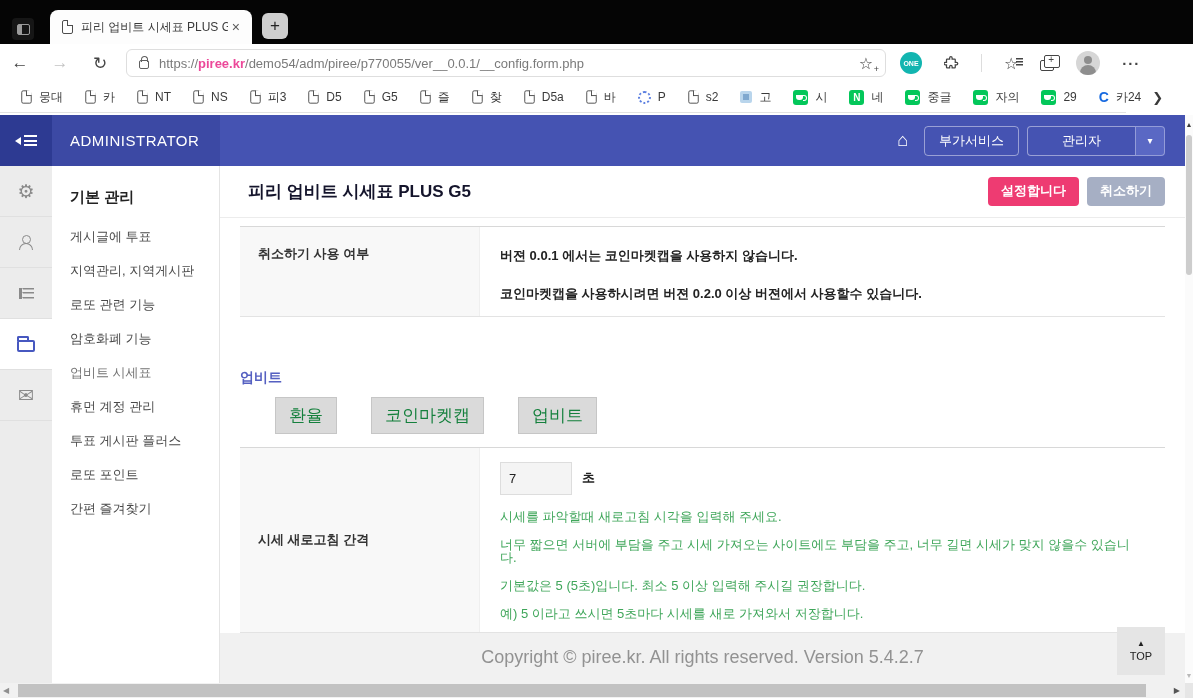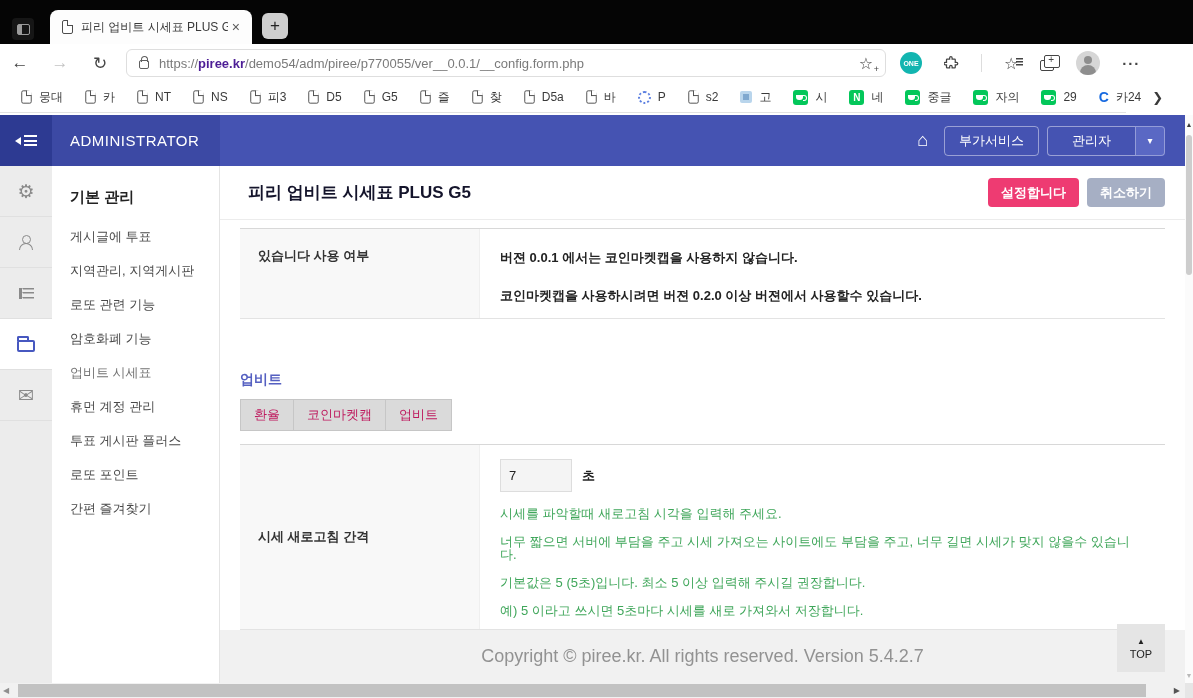--- a/index.html
+++ b/index.html
@@ -21,21 +21,21 @@
   .page-ico::before { content:""; position:absolute; right:-1px; top:-1px; width:5px; height:5px; background:inherit; border-left:1.5px solid #4d4d4d; border-bottom:1.5px solid #4d4d4d; }
 
   
   .addressbar { position:absolute; left:0; top:44px; width:1193px; height:38px; background:#fff; display:flex; align-items:center; }
   .nav-glyph { font-size:17px; color:#454545; width:40px; text-align:center; }
   .nav-glyph.dim { color:#c3c3c3; }
   .urlfield { margin-left:6px; width:760px; height:28px; border:1px solid #dedede; border-radius:6px; background:#fff; display:flex; align-items:center; padding:0 6px 0 12px; }
   .lock { width:10px; height:9px; border:1.5px solid #5f5f5f; border-radius:2px; position:relative; margin-top:3px; flex:none; }
   .lock::before { content:""; position:absolute; left:1px; top:-5px; width:5px; height:5px; border:1.5px solid #5f5f5f; border-bottom:none; border-radius:4px 4px 0 0; }
   .url { margin-left:10px; font-size:13px; color:#7a7a7a; white-space:nowrap; }
-  .url b { color:#4c1d95; font-weight:bold; }
+  .url b { color:#ec4899; font-weight:bold; }
   .fld-spacer { flex:1; }
   .star-add { position:relative; font-size:16px; color:#444; padding:0 6px; }
   .star-add::after { content:"+"; position:absolute; right:0; bottom:-1px; font-size:9px; color:#444; }
   .bar-icons { display:flex; align-items:center; margin-left:14px; gap:22px; }
   .one-badge { width:22px; height:22px; border-radius:50%; background:#12b5b0; color:#fff; font-size:7px; font-weight:bold; display:flex; align-items:center; justify-content:center; letter-spacing:0; }
   .puzzle { width:15px; height:15px; }
   .vdiv { width:1px; height:18px; background:#ddd; }
   .star-fav { position:relative; font-size:16px; color:#444; }
   .star-fav::after { content:""; position:absolute; right:-5px; top:4px; width:7px; height:8px;
      background:linear-gradient(#444,#444) 0 0/7px 1.5px no-repeat, linear-gradient(#444,#444) 0 3px/7px 1.5px no-repeat, linear-gradient(#444,#444) 0 6px/7px 1.5px no-repeat; }
@@ -68,21 +68,21 @@
   .collapse-cell { width:52px; height:51px; background:#2d3a92; display:flex; align-items:center; justify-content:center; flex:none; }
   .collapse-glyph { display:flex; align-items:center; gap:3px; }
   .collapse-arrow { width:0; height:0; border-top:4px solid transparent; border-bottom:4px solid transparent; border-right:6px solid #fff; }
   .collapse-bars { width:13px; height:11px;
      background:linear-gradient(#fff,#fff) 0 0/13px 2px no-repeat, linear-gradient(#fff,#fff) 0 4.5px/13px 2px no-repeat, linear-gradient(#fff,#fff) 0 9px/13px 2px no-repeat; }
   .brand { width:168px; height:51px; background:#3c49a4; color:#fff; font-size:15px; letter-spacing:.5px; display:flex; align-items:center; padding-left:18px; flex:none; }
   .hdr-spacer { flex:1; }
   .home-ico { color:#fff; font-size:18px; margin-right:16px; }
   .hdr-btn { height:30px; border:1px solid rgba(255,255,255,.45); border-radius:4px; color:#fff; font-size:13px; display:flex; align-items:center; padding:0 14px; background:transparent; margin-right:8px; }
   .admin-group { display:flex; align-items:stretch; height:30px; margin-right:28px; }
-  .admin-label { border:1px solid rgba(255,255,255,.45); border-right:none; border-radius:4px 0 0 4px; color:#fff; font-size:13px; display:flex; align-items:center; padding:0 24px; }
+  .admin-label { border:1px solid rgba(255,255,255,.45); border-right:none; border-radius:4px 0 0 4px; color:#fff; font-size:13px; display:flex; align-items:center; padding:0 34px; }
   .admin-caret { width:30px; background:#5a68c4; border:1px solid rgba(255,255,255,.35); border-radius:0 4px 4px 0; color:#fff; font-size:10px; display:flex; align-items:center; justify-content:center; }
 
   .appbody { position:absolute; left:0; top:51px; width:1185px; height:517px; display:flex; }
 
   
   .iconstrip { width:52px; background:#ececec; flex:none; display:flex; flex-direction:column; }
   .strip-cell { height:51px; border-bottom:1px solid #e0e0e0; display:flex; align-items:center; justify-content:center; color:#8a8a8a; font-size:19px; }
   .strip-cell.active { background:#fff; }
   .person-ico { width:16px; height:14px; position:relative; }
   .person-ico::before { content:""; position:absolute; left:4px; top:0; width:7px; height:7px; border:1.5px solid #8a8a8a; border-radius:50%; }
@@ -108,21 +108,21 @@
 
   .content-scroll { flex:1; padding:8px 20px 0 20px; }
   .cfg-table { border-top:1px solid #d8d8d8; border-bottom:1px solid #e3e3e3; display:flex; }
   .cfg-label { width:240px; background:#f8f8f8; border-right:1px solid #efefef; padding:18px; font-size:13px; font-weight:bold; color:#333; flex:none; }
   .cfg-value { flex:1; padding:12px 20px; }
   .cfg-line { font-size:13px; font-weight:bold; color:#222; margin:8px 0 20px; }
   .cfg-line:last-child { margin-bottom:1px; }
 
   .section-title { margin-top:52px; font-size:14px; font-weight:bold; color:#5560c1; }
   .tabs { margin-top:10px; display:flex; }
-  .tab-btn { background:#dadada; border:1px solid #c6c6c6; font-size:13px; color:#be185d; padding:6px 13px; margin-right:-1px; }
+  .tab-btn { background:#dadada; border:1px solid #c6c6c6; font-size:17px; color:#15803d; padding:6px 13px; margin-right:-1px;margin-left:35px; }
 
   .cfg-table.t2 { margin-top:13px; min-height:164px; }
   .cfg-table.t2 .cfg-label { display:flex; align-items:center; padding-top:0; padding-bottom:0; }
   .refresh-row { display:flex; align-items:center; margin-top:2px; }
   .refresh-input { width:72px; height:33px; background:#f4f4f4; border:1px solid #ddd; font-size:13px; color:#222; padding:0 8px; font-family:inherit; }
   .refresh-unit { font-size:13px; font-weight:bold; color:#222; margin-left:10px; }
   .hint { font-size:13px; color:#3fa65a; margin-top:15px; line-height:1; }
 
   .footer { height:55px; background:#f1f1f1; display:flex; align-items:center; justify-content:center; position:relative; margin-top:auto; }
   .copyright { font-size:18px; color:#929292; }
@@ -320,21 +320,21 @@
       <div class="content">
         <div class="pageheader">
           <div class="page-title">피리 업비트 시세표 PLUS G5</div>
           <button class="btn-pink">설정합니다</button>
           <button class="btn-gray">취소하기</button>
         </div>
 
         <div class="content-scroll">
 
           <div class="cfg-table">
-            <div class="cfg-label">있습니다 사용 여부</div>
+            <div class="cfg-label">취소하기 사용 여부</div>
             <div class="cfg-value">
               <div class="cfg-line">버젼 0.0.1 에서는 코인마켓캡을 사용하지 않습니다.</div>
               <div class="cfg-line">코인마켓캡을 사용하시려면 버젼 0.2.0 이상 버젼에서 사용할수 있습니다.</div>
             </div>
           </div>
 
           <div class="section-title">업비트</div>
 
           <div class="tabs">
             <button class="tab-btn">환율</button>

